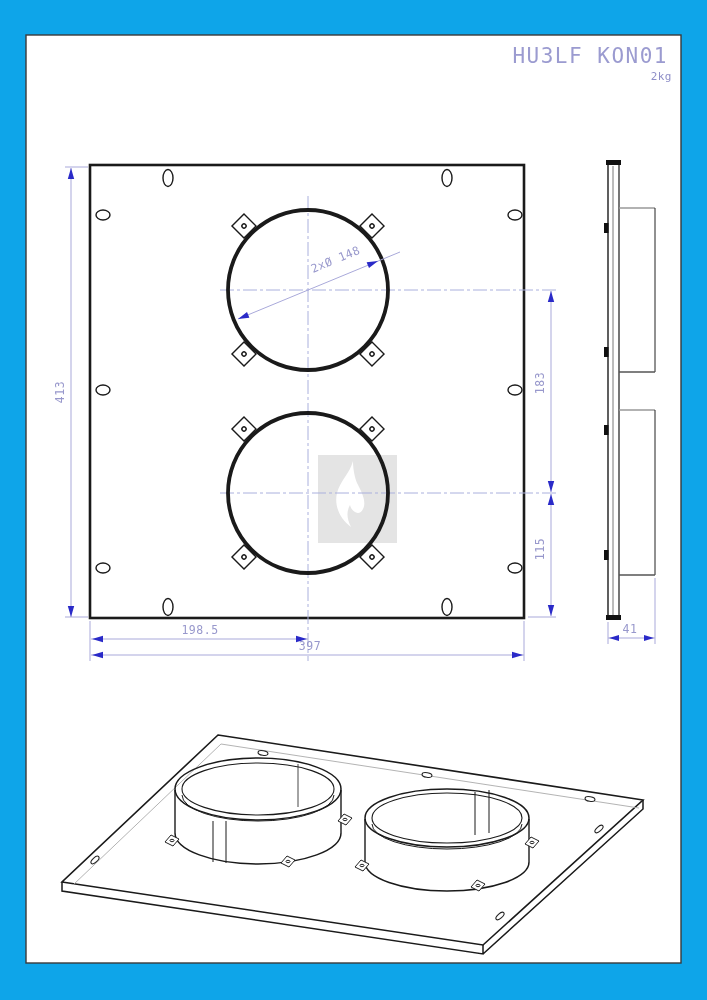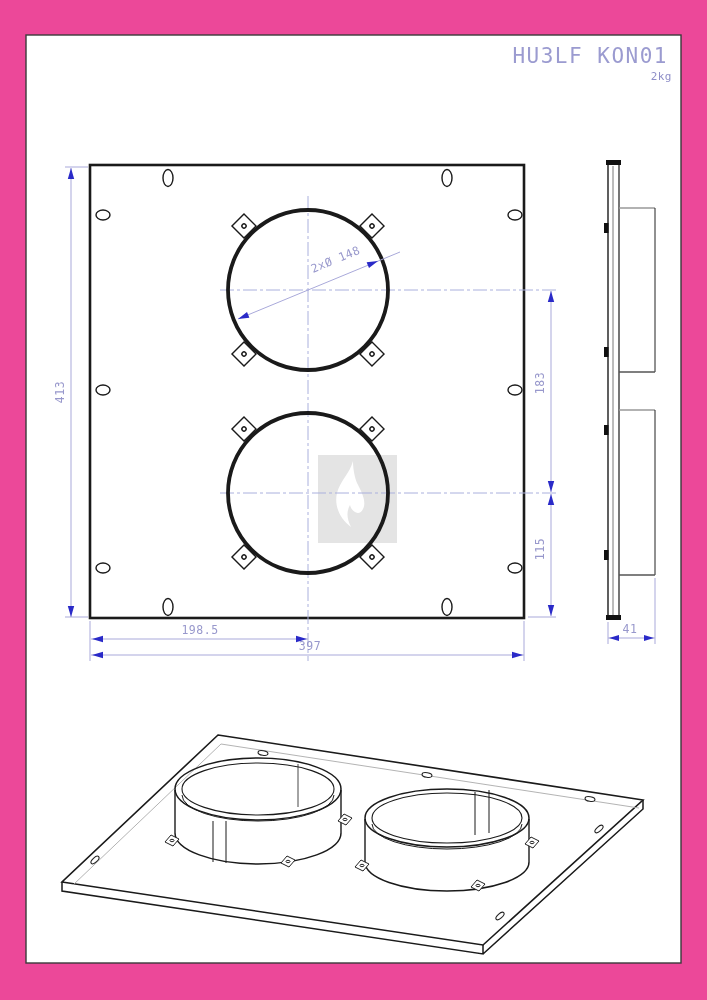--- a/index.html
+++ b/index.html
@@ -1,16 +1,16 @@
 <!DOCTYPE html>
 <html><head>
 <meta charset="utf-8">
 <style>
   html,body{margin:0;padding:0;background:#ffffff;}
-  .sheet{position:relative;width:707px;height:1000px;background:#ec4899;overflow:hidden;
+  .sheet{position:relative;width:707px;height:1000px;background:#0ea5e9;overflow:hidden;
          font-family:"DejaVu Sans Mono", monospace;}
   svg{display:block}
   text{font-family:"DejaVu Sans Mono", monospace;}
   .dimtxt{fill:#9898cc;font-size:11.5px;letter-spacing:.5px;}
   .title{fill:#9b9bd0;font-size:21px;letter-spacing:1.5px;}
   .weight{fill:#8f8fc8;font-size:11px;letter-spacing:.5px;}
   .thick{stroke:#1a1a1a;fill:none;}
   .thin{stroke:#1a1a1a;fill:none;}
   .dimline{stroke:#a9a9da;stroke-width:1;fill:none;}
   .centerline{stroke:#aab0dd;stroke-width:1;fill:none;stroke-dasharray:14 3 3 3;}

